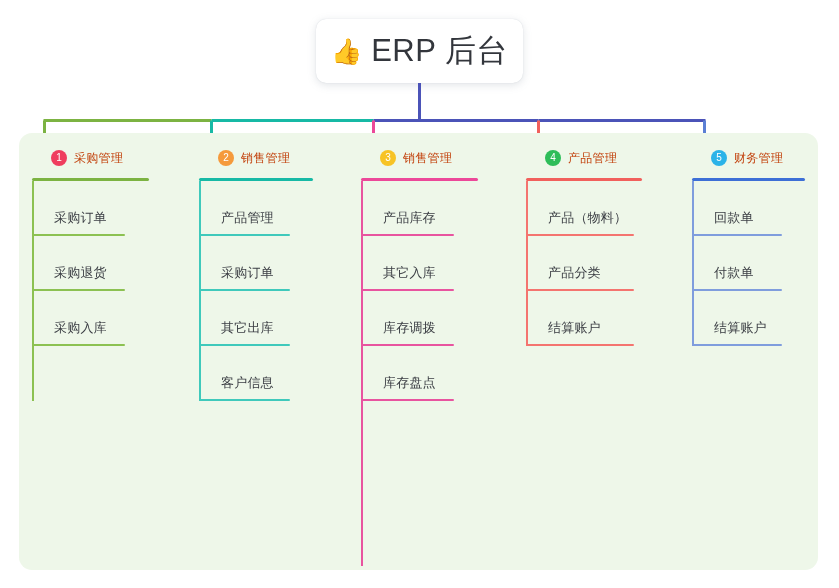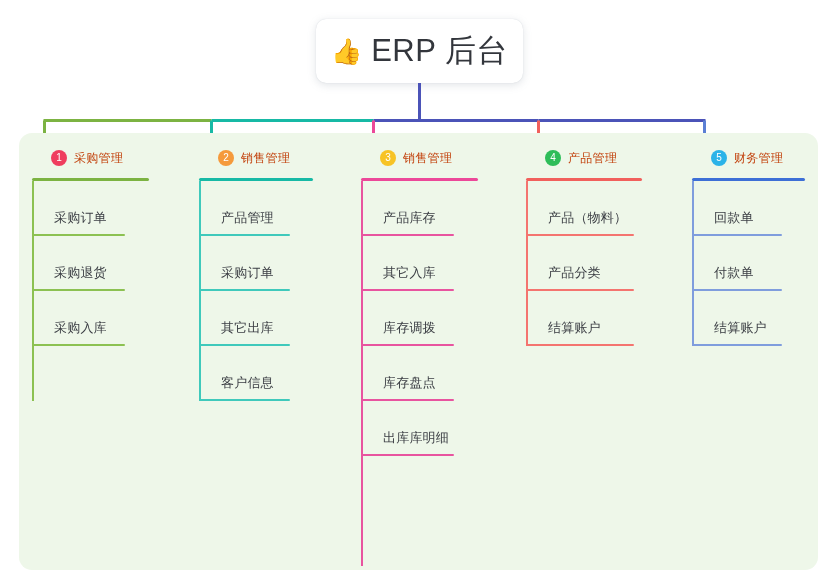--- a/index.html
+++ b/index.html
@@ -249,24 +249,20 @@
             <div class="leaf-rule" style="width: 93px; background: rgb(232, 84, 159);"></div>
           </div>
           <div class="leaf">
             <span class="leaf-text">库存调拨</span>
             <div class="leaf-rule" style="width: 93px; background: rgb(232, 84, 159);"></div>
           </div>
           <div class="leaf">
             <span class="leaf-text">库存盘点</span>
             <div class="leaf-rule" style="width: 93px; background: rgb(232, 84, 159);"></div>
           </div>
-          <div class="leaf">
-            <span class="leaf-text">出库库明细</span>
-            <div class="leaf-rule" style="width: 93px; background: rgb(232, 84, 159);"></div>
-          </div>
         </div>
       </div>
       <div class="col" style="left: 526px;">
         <div class="col-head" style="width: 116px;">
           <div class="col-head-row">
             <span class="badge" style="background: rgb(46, 189, 89);">4</span>
             <span class="col-title">产品管理</span>
           </div>
           <div class="col-rule" style="width: 116px; background: rgb(241, 96, 92);"></div>
         </div>

